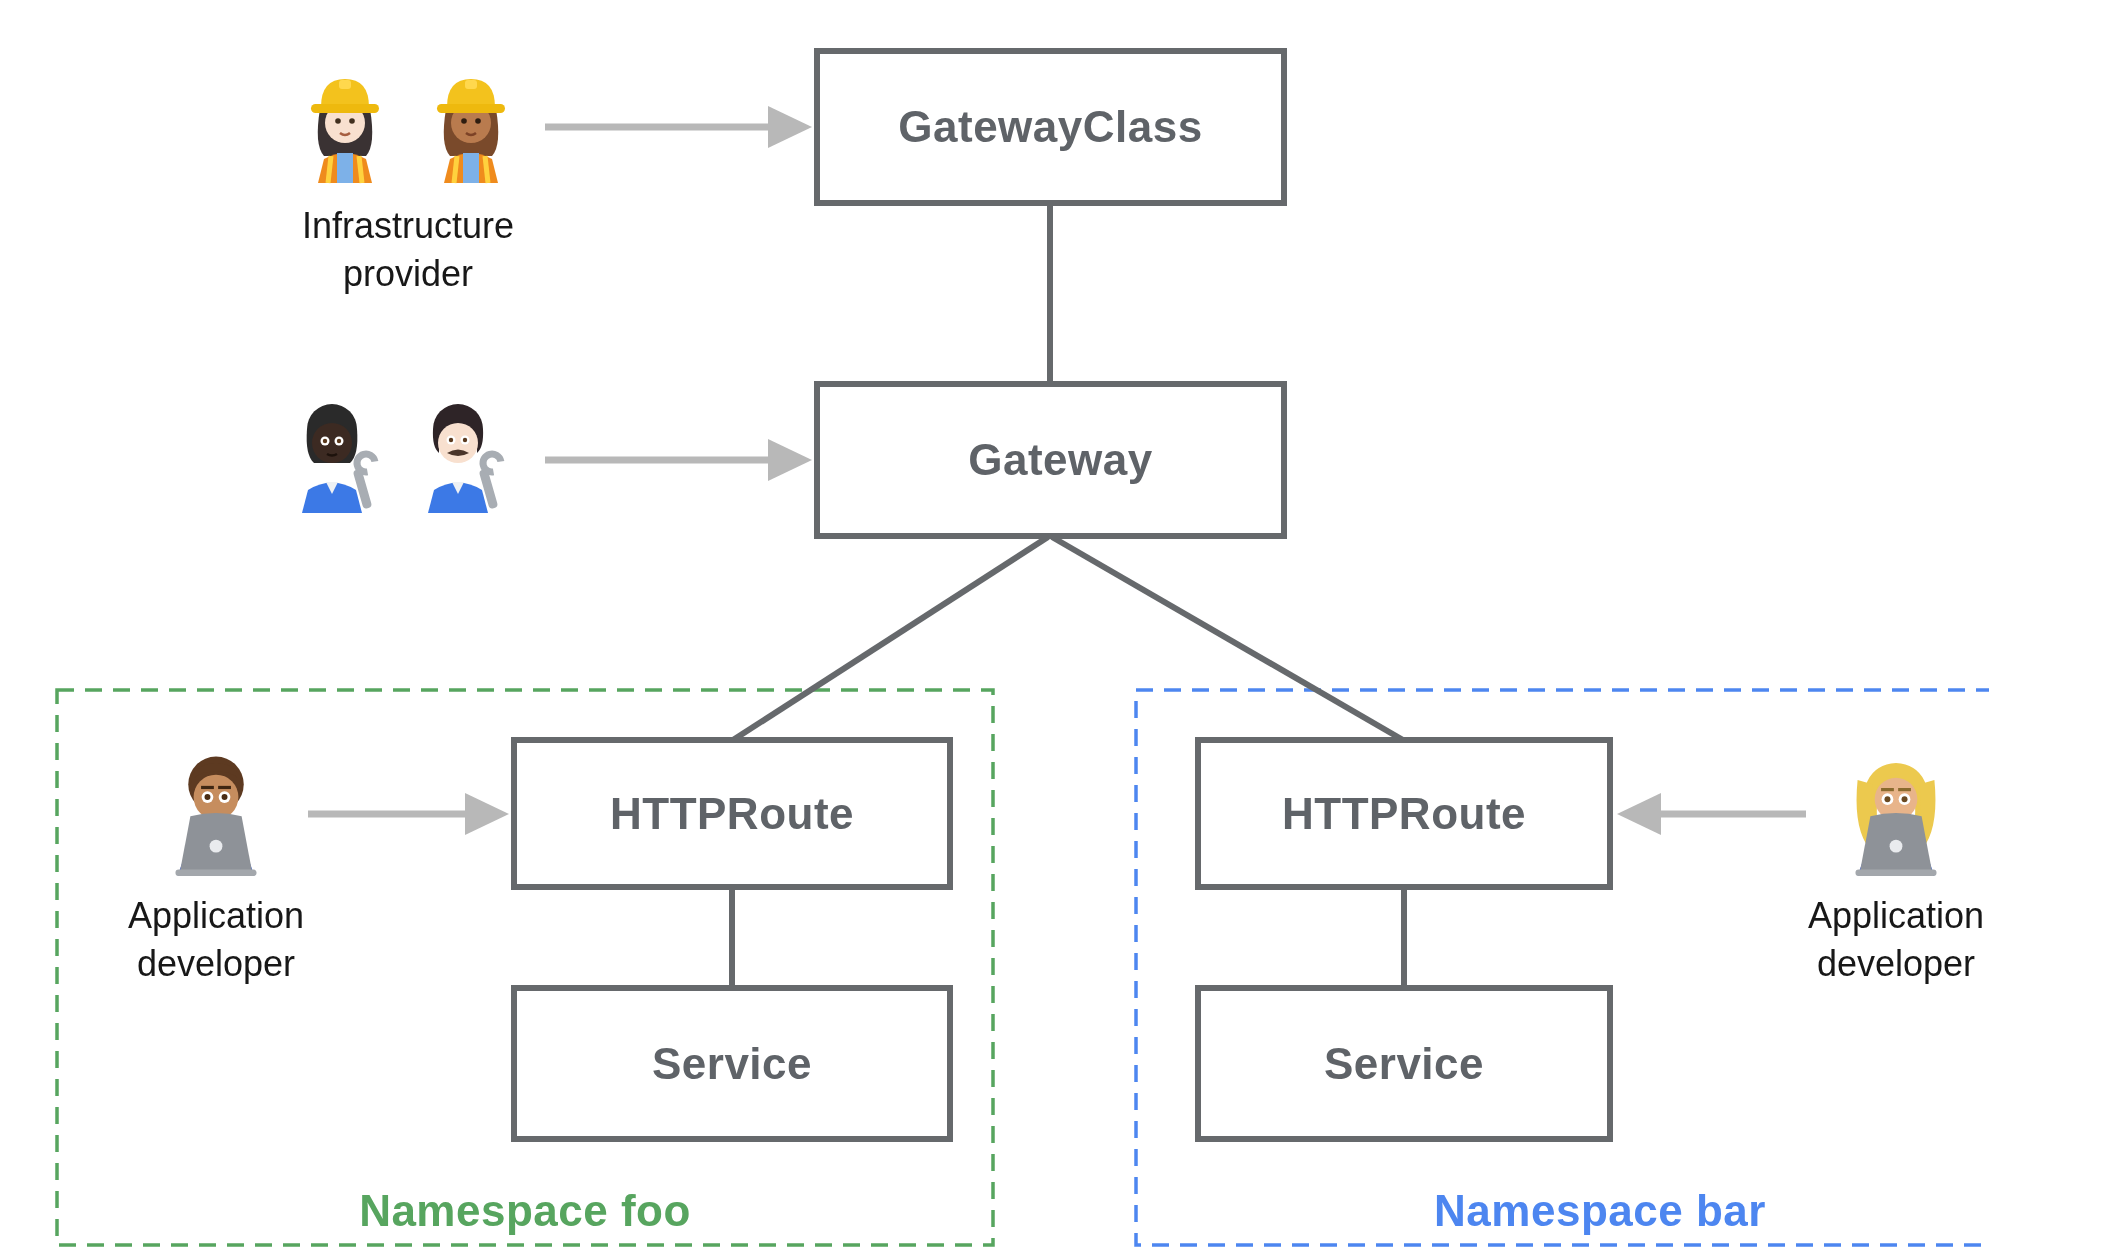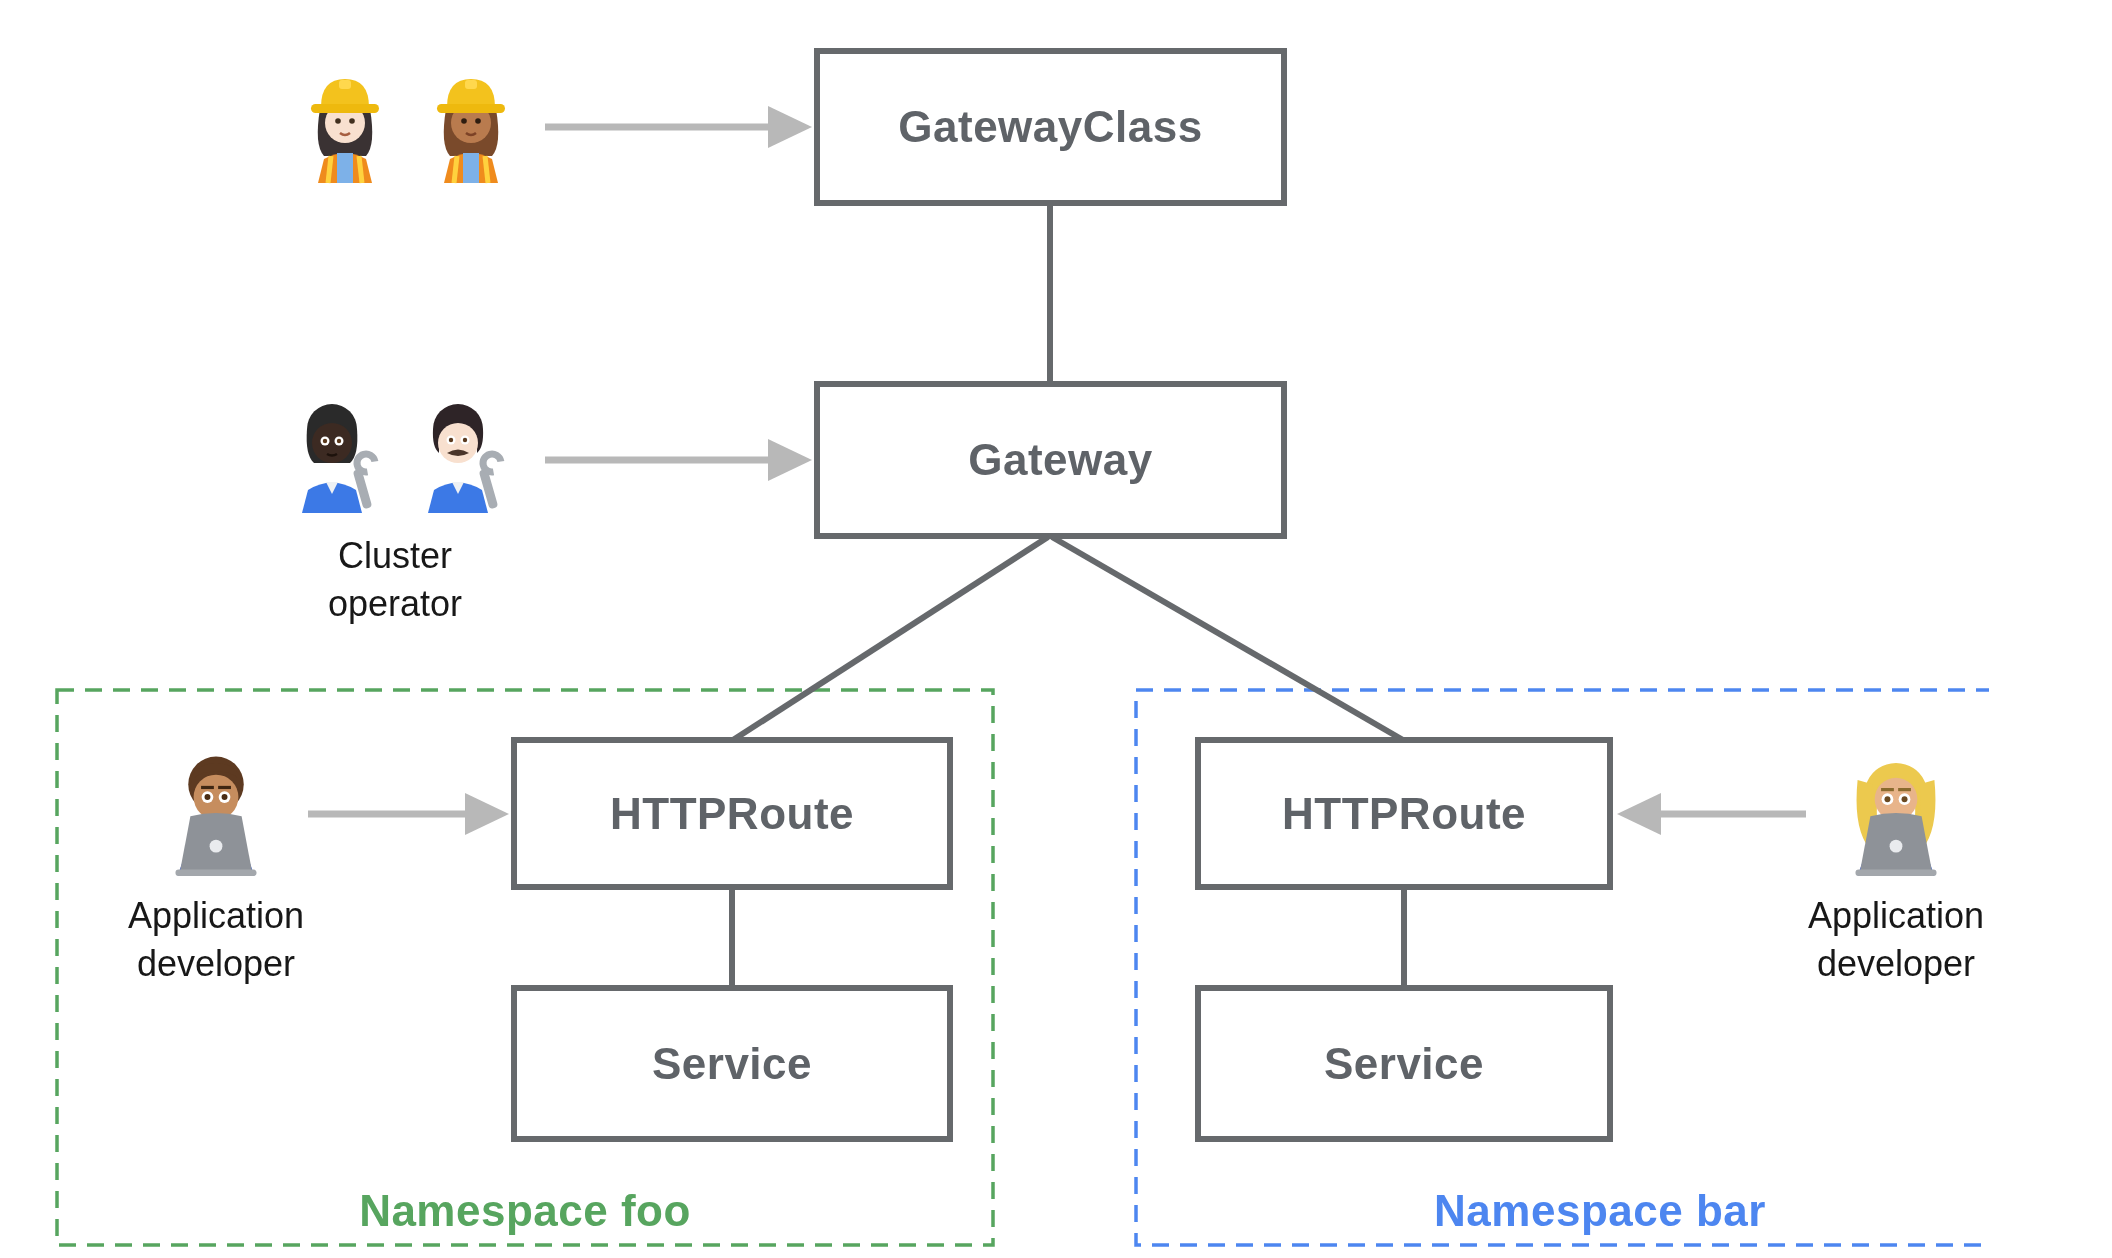--- a/index.html
+++ b/index.html
@@ -118,20 +118,22 @@
         <path d="M45,70 Q50,74 55,70" stroke="#7c4226" stroke-width="2.5" fill="none"></path>
         <path d="M26,44 Q26,16 50,16 Q74,16 74,44 Z" fill="#f3c21d"></path>
         <rect x="16" y="41" width="68" height="9" rx="4.5" fill="#eeb90e"></rect>
         <rect x="44" y="17" width="12" height="9" rx="3" fill="#ffd84d"></rect>
         <path d="M23,120 L29,96 Q50,84 71,96 L77,120 Z" fill="#ef8b1d"></path>
         <rect x="42" y="90" width="16" height="30" fill="#7db1e8"></rect>
         <line x1="33" y1="120" x2="36" y2="93" stroke="#ffd23e" stroke-width="5"></line>
         <line x1="67" y1="120" x2="64" y2="93" stroke="#ffd23e" stroke-width="5"></line>
       </svg>
     </div>
+    <div class="plabel">Infrastructure
+provider</div>
   </div>
 
   <div class="persona" id="persona-cluster">
     <div class="icons">
       <svg width="100" height="126" viewBox="0 0 100 120">
         <circle cx="50" cy="36" r="25" fill="#2a2a2a"></circle>
         <path d="M25,36 Q23,62 32,70 L68,70 Q77,62 75,36 Z" fill="#2a2a2a"></path>
         <circle cx="50" cy="50" r="20" fill="#3c2a22"></circle>
         <circle cx="43" cy="48" r="4.5" fill="#fff"></circle>
           <circle cx="57" cy="48" r="4.5" fill="#fff"></circle>
@@ -155,22 +157,20 @@
           <circle cx="57" cy="47" r="2.2" fill="#5b3a1e"></circle>
         <path d="M39,60 Q50,53 61,60 Q50,66 39,60 Z" fill="#4a352a"></path>
         <path d="M20,120 L26,97 Q50,82 74,97 L80,120 Z" fill="#3c79e6"></path>
         <path d="M44,89 L56,89 L50,101 Z" fill="#eef1f4"></path>
         <g>
           <rect x="76" y="76" width="9" height="40" rx="4" fill="#a8adb3" transform="rotate(-16 80 96)"></rect>
           <circle cx="84" cy="70" r="9" fill="none" stroke="#a8adb3" stroke-width="7" stroke-dasharray="36 14" transform="rotate(120 84 70)"></circle>
         </g>
       </svg>
     </div>
-    <div class="plabel">Cluster
-operator</div>
   </div>
 
   <div class="persona" id="persona-dev-foo">
     <div class="icons">
       <svg width="112" height="128" viewBox="0 0 100 120">
         <circle cx="50" cy="34" r="26" fill="#5d3a21"></circle>
         <circle cx="50" cy="46" r="21" fill="#c68d5e"></circle>
         <path d="M26,34 Q30,22 50,22 Q70,22 74,34 L74,28 Q66,14 50,14 Q34,14 26,28 Z" fill="#5d3a21"></path>
         <circle cx="42" cy="46" r="5.5" fill="#fff"></circle>
           <circle cx="58" cy="46" r="5.5" fill="#fff"></circle>

